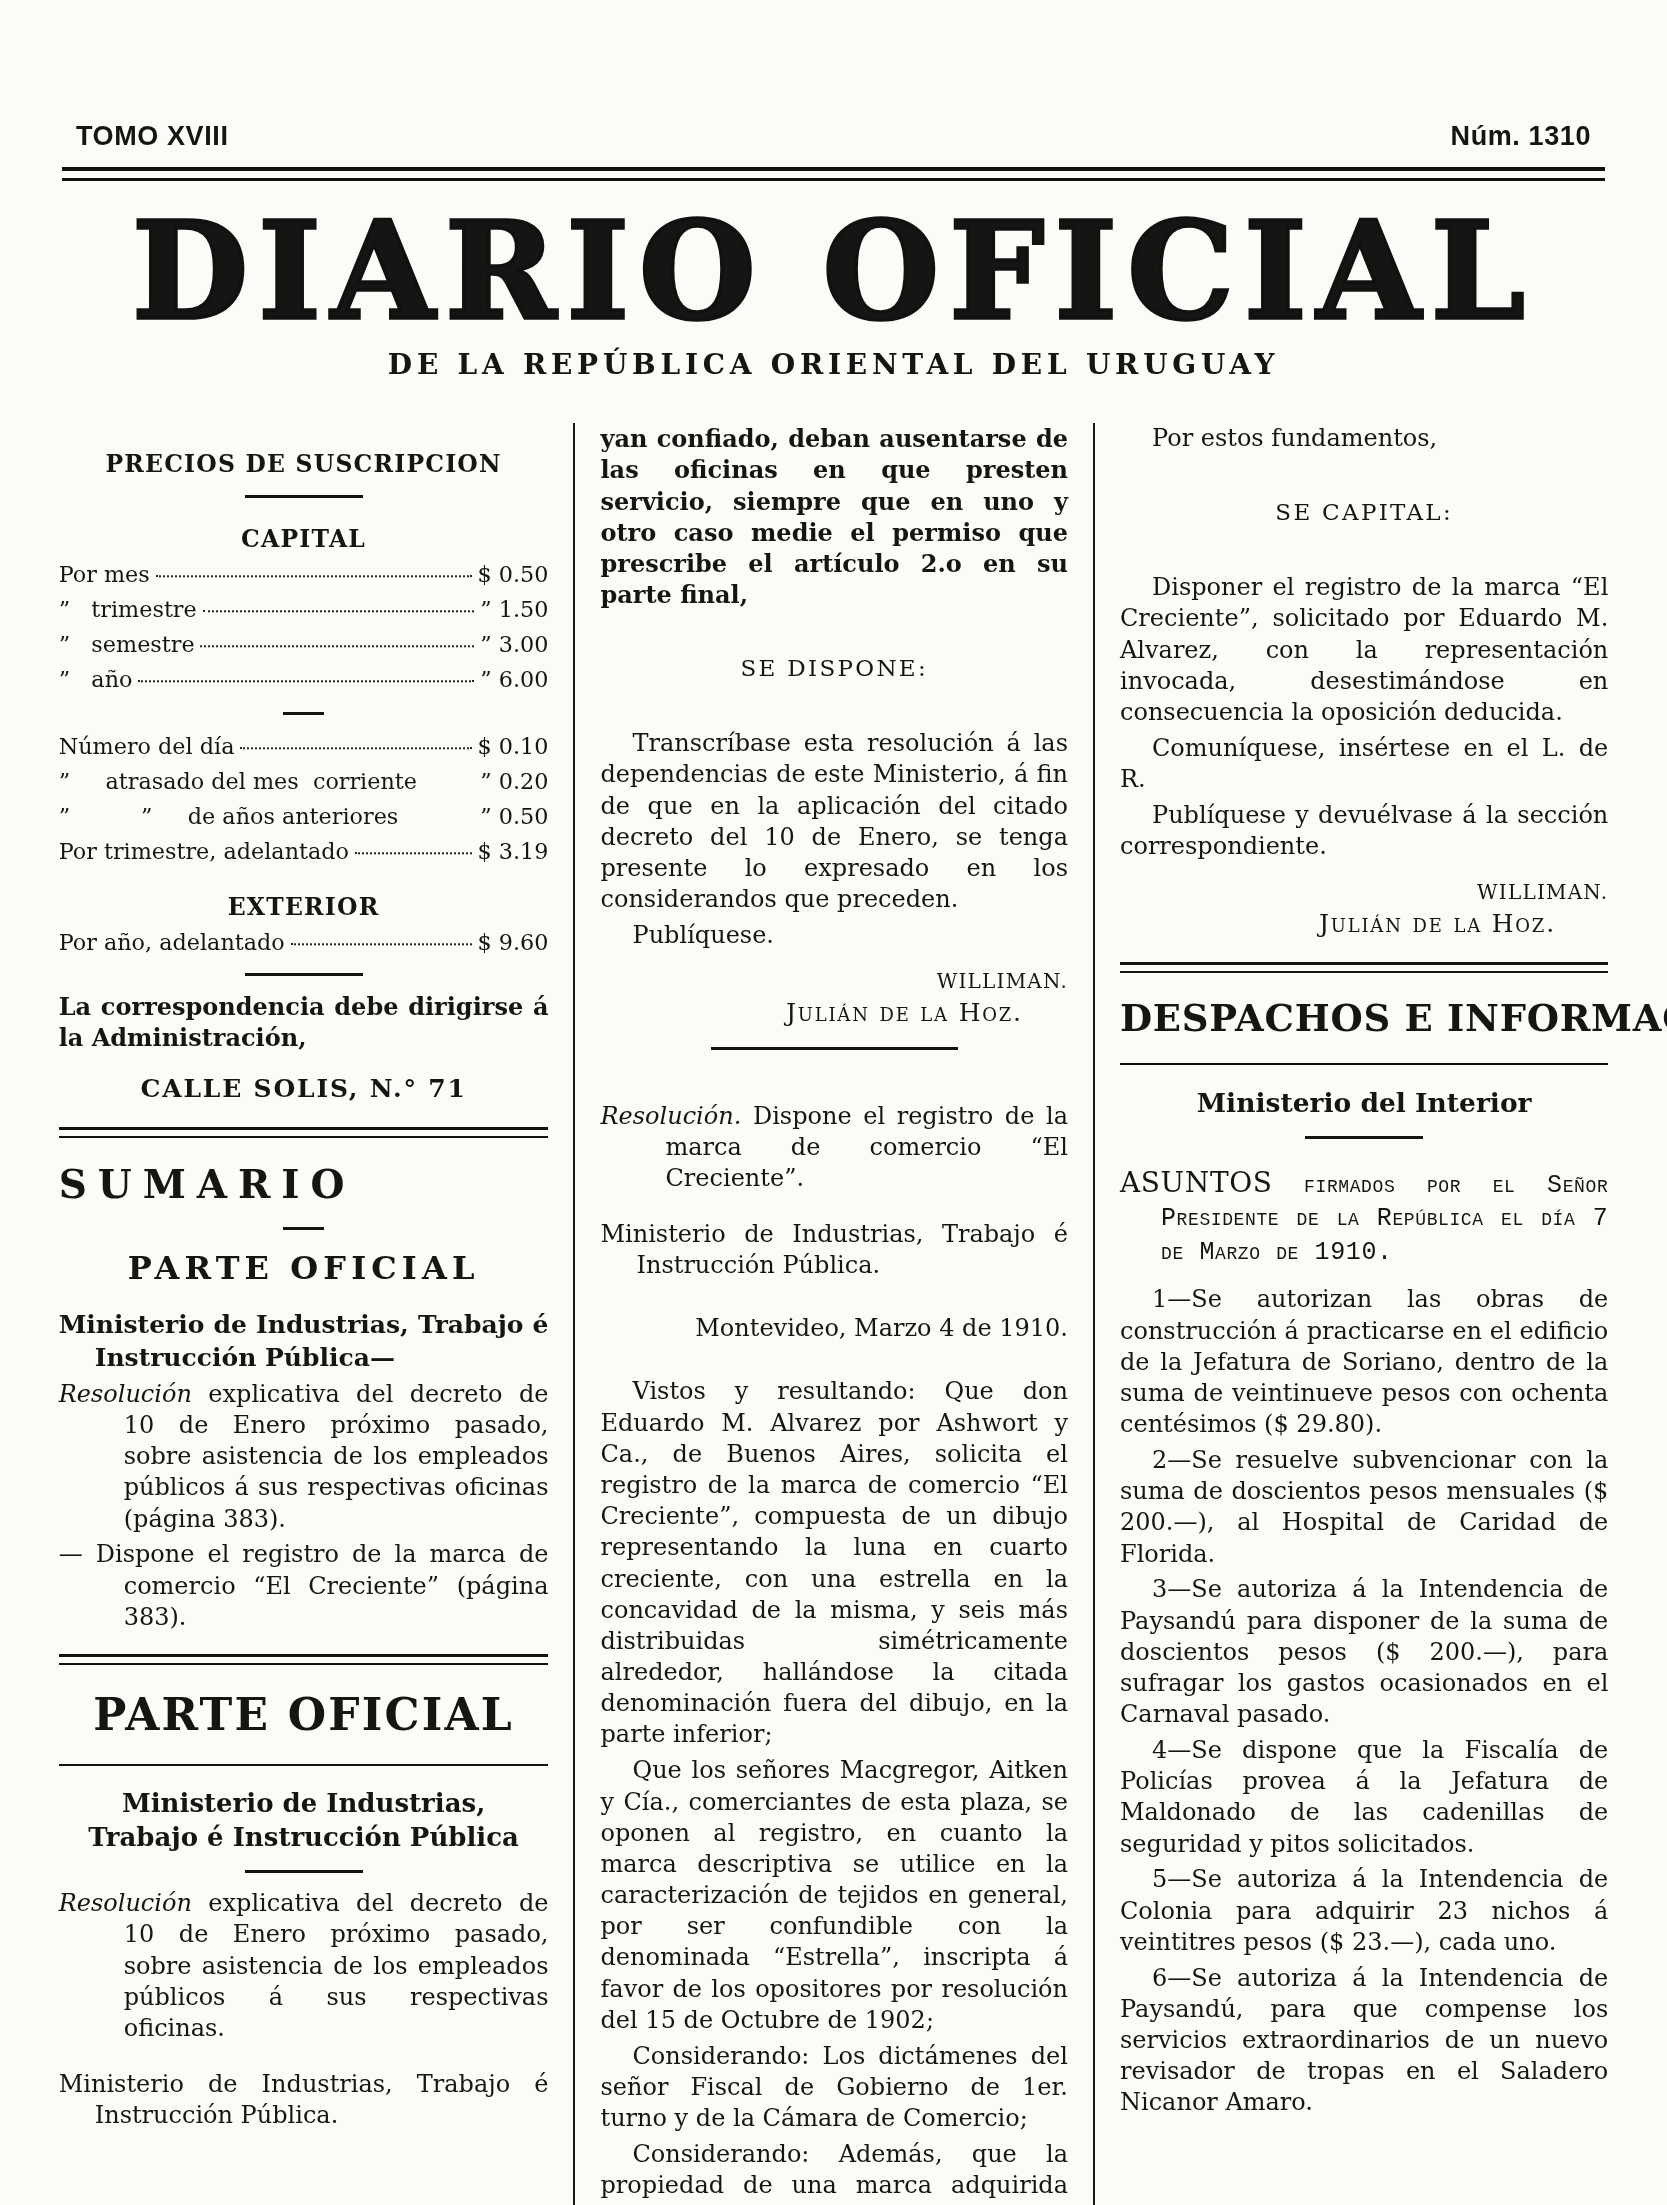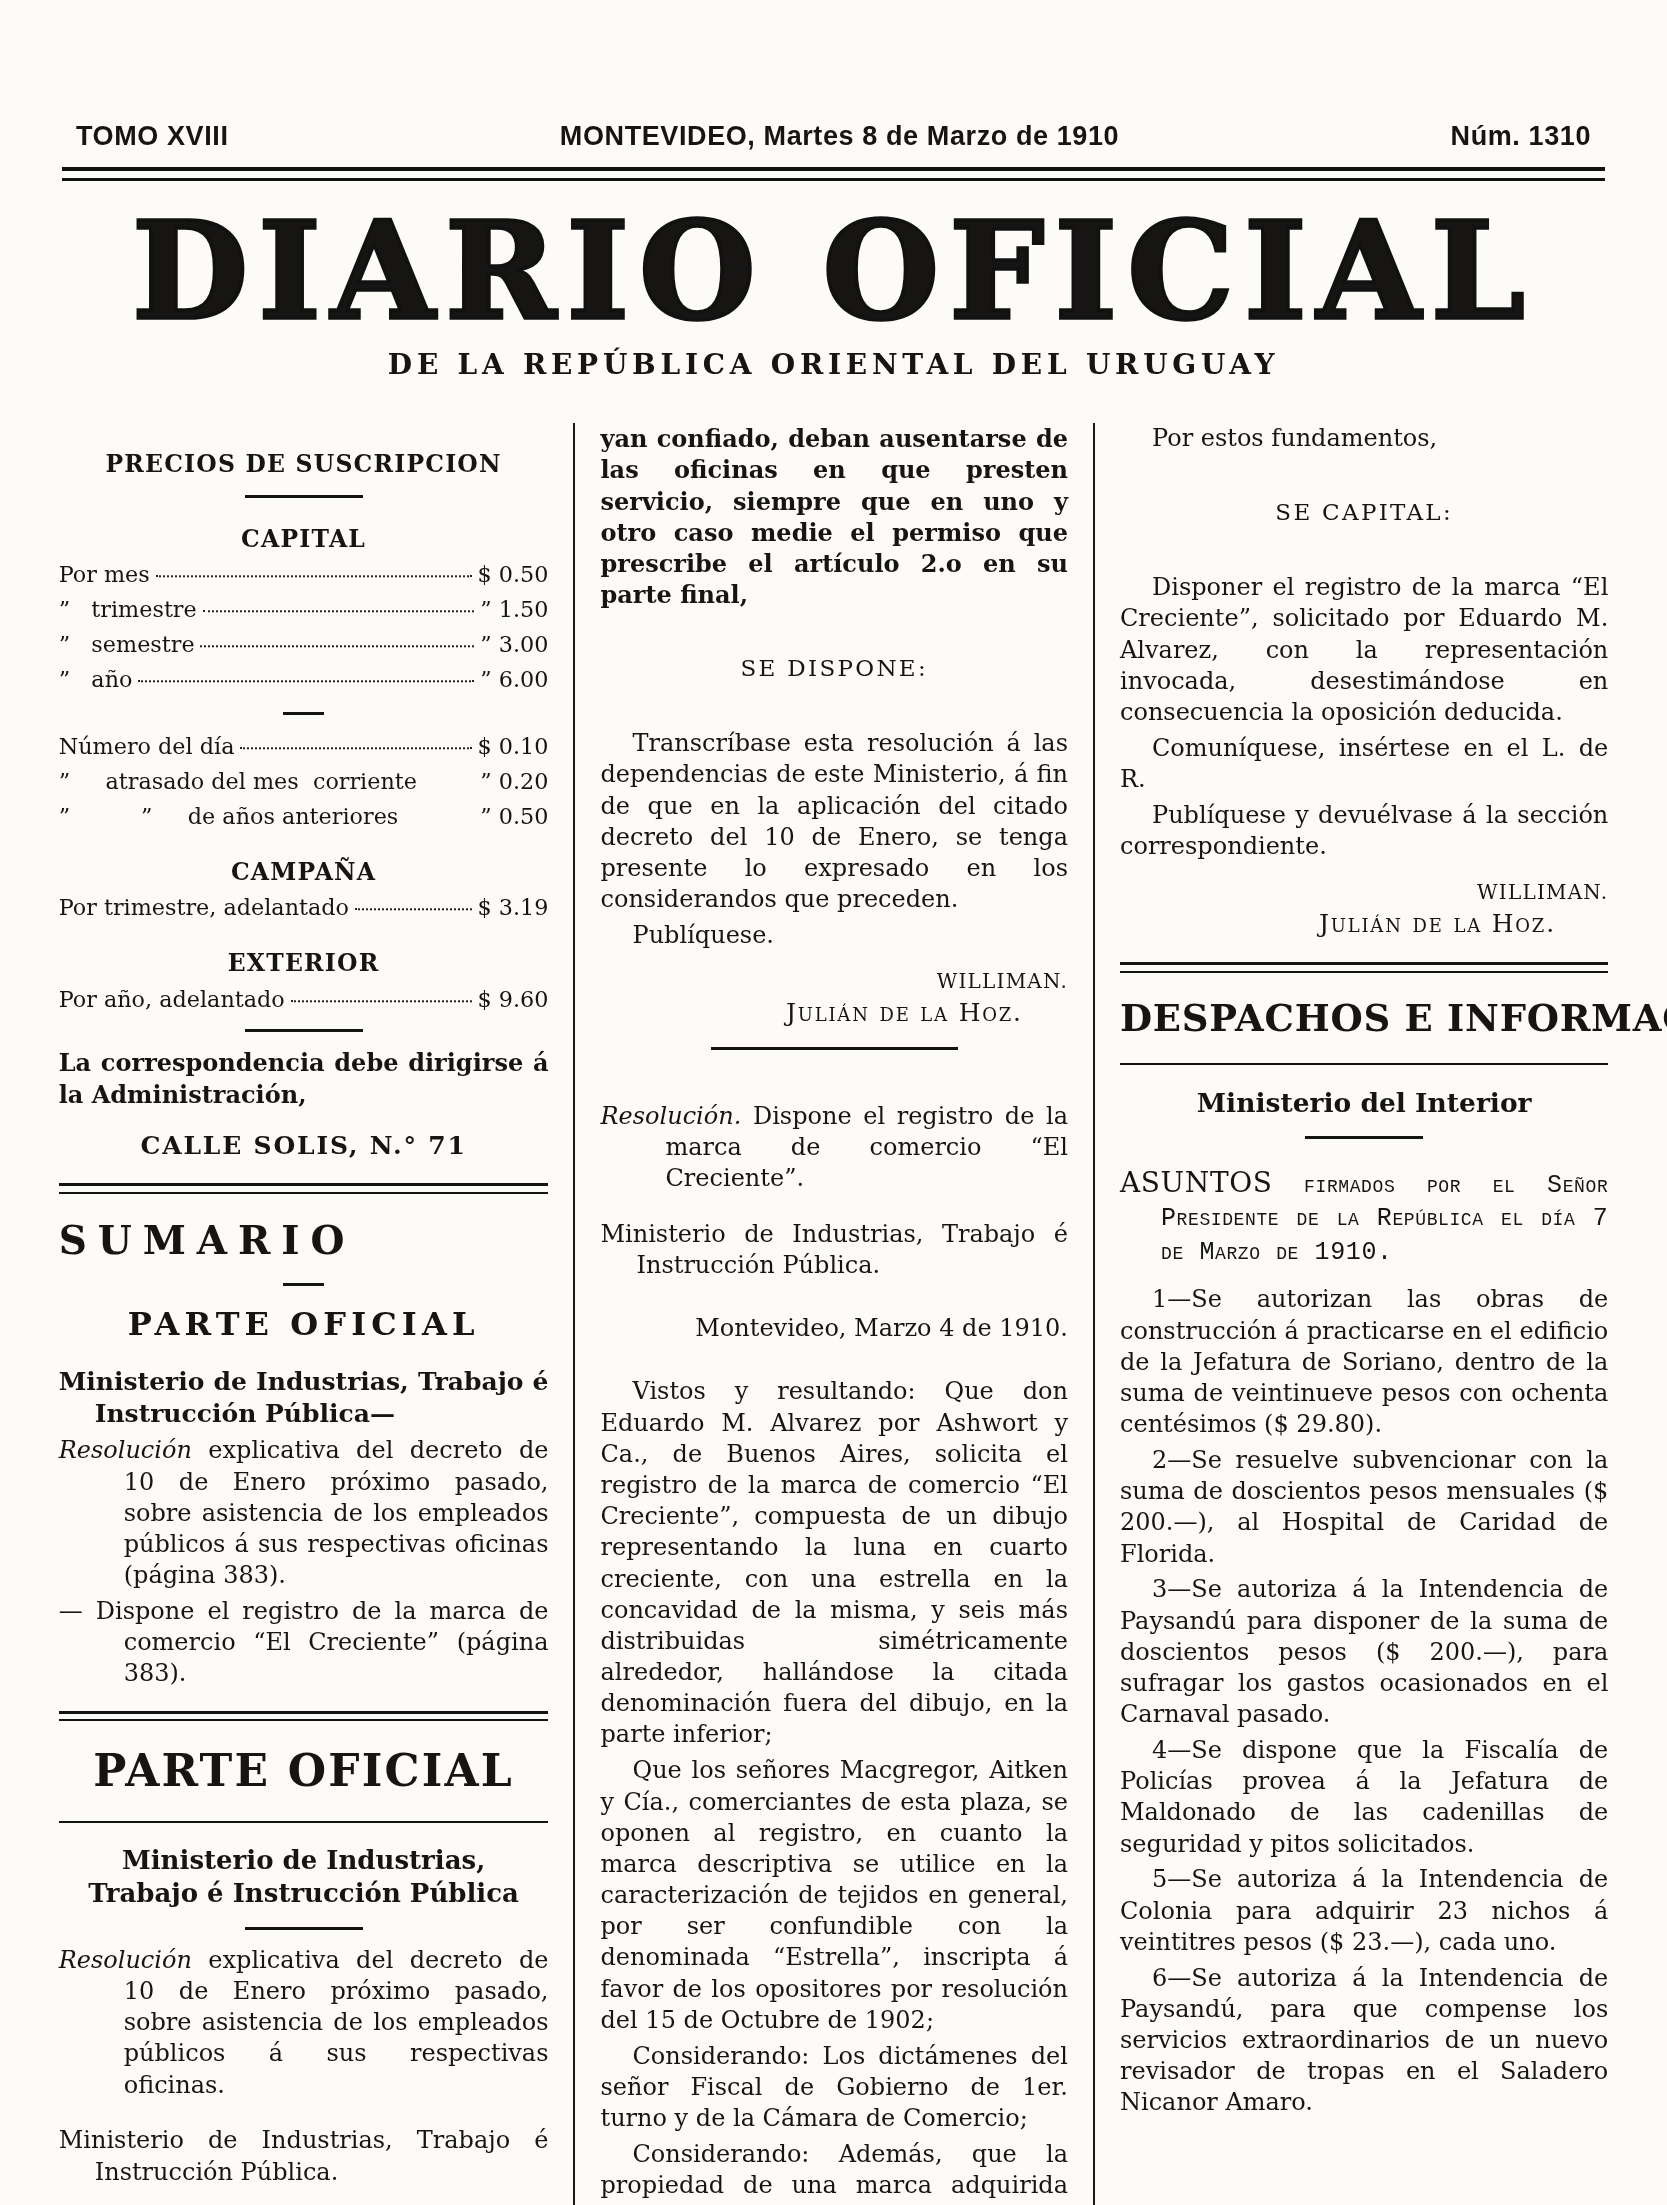--- a/index.html
+++ b/index.html
@@ -76,21 +76,20 @@
   .gap-lg{height:35px;}
   .gap-md{height:20px;}
 </style>
 </head>
 <body>
 
 <div class="page">
 
   <header class="topbar">
     <span>TOMO XVIII</span>
-    <span>MONTEVIDEO, Martes 8 de Marzo de 1910</span>
     <span>Núm. 1310</span>
   </header>
 
   <div class="rule-double"></div>
 
   <div class="masthead">
     <h1>DIARIO OFICIAL</h1>
     <div class="subtitle">DE LA REPÚBLICA ORIENTAL DEL URUGUAY</div>
   </div>
 
@@ -133,21 +132,20 @@
         <span class="lbl">”     atrasado del mes  corriente</span>
         <span class="dots"></span>
         <span class="val">” 0.20</span>
       </div>
       <div class="price-row nodots">
         <span class="lbl">”          ”     de años anteriores</span>
         <span class="dots"></span>
         <span class="val">” 0.50</span>
       </div>
 
-      <div class="sec-title">CAMPAÑA</div>
       <div class="price-row">
         <span class="lbl">Por trimestre, adelantado</span>
         <span class="dots"></span>
         <span class="val">$ 3.19</span>
       </div>
 
       <div class="sec-title">EXTERIOR</div>
       <div class="price-row">
         <span class="lbl">Por año, adelantado</span>
         <span class="dots"></span>

